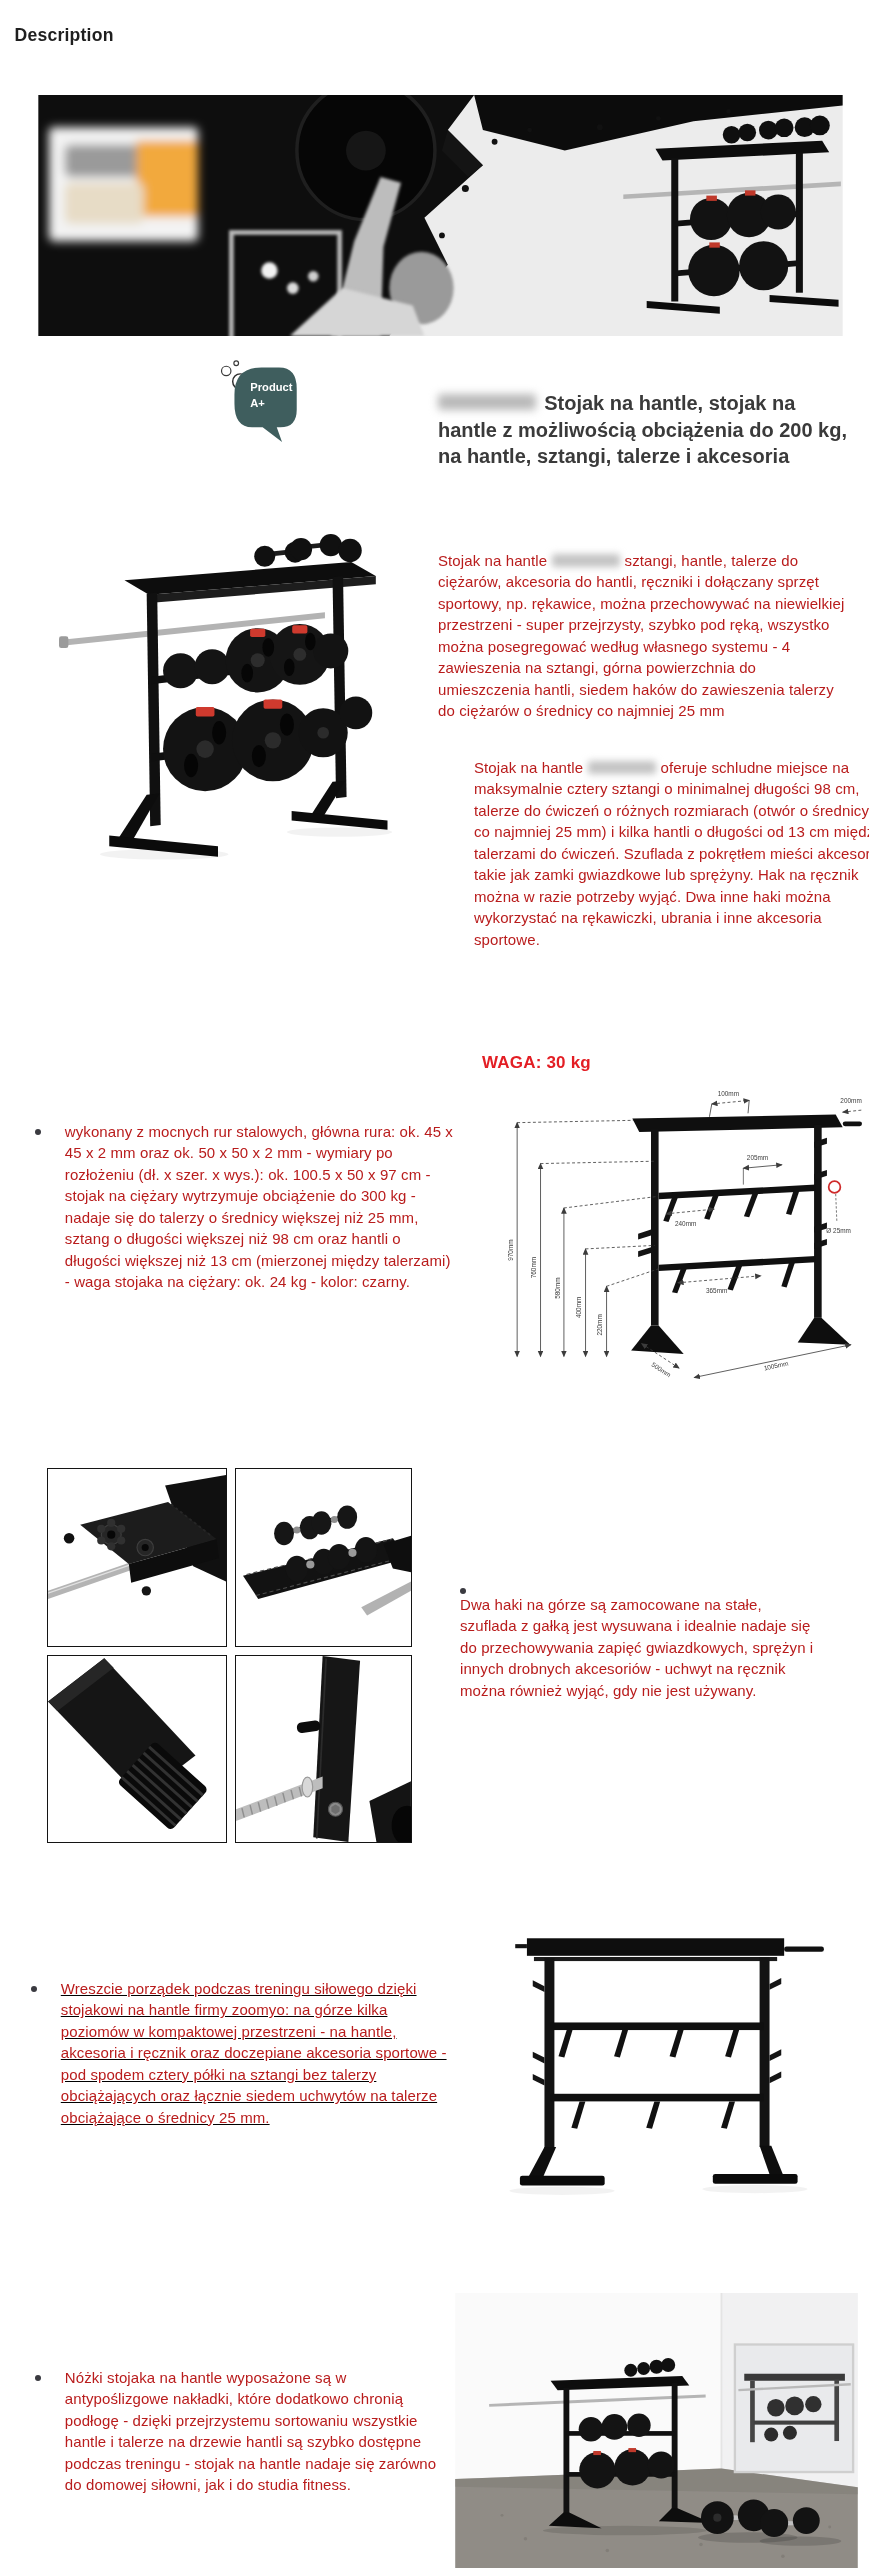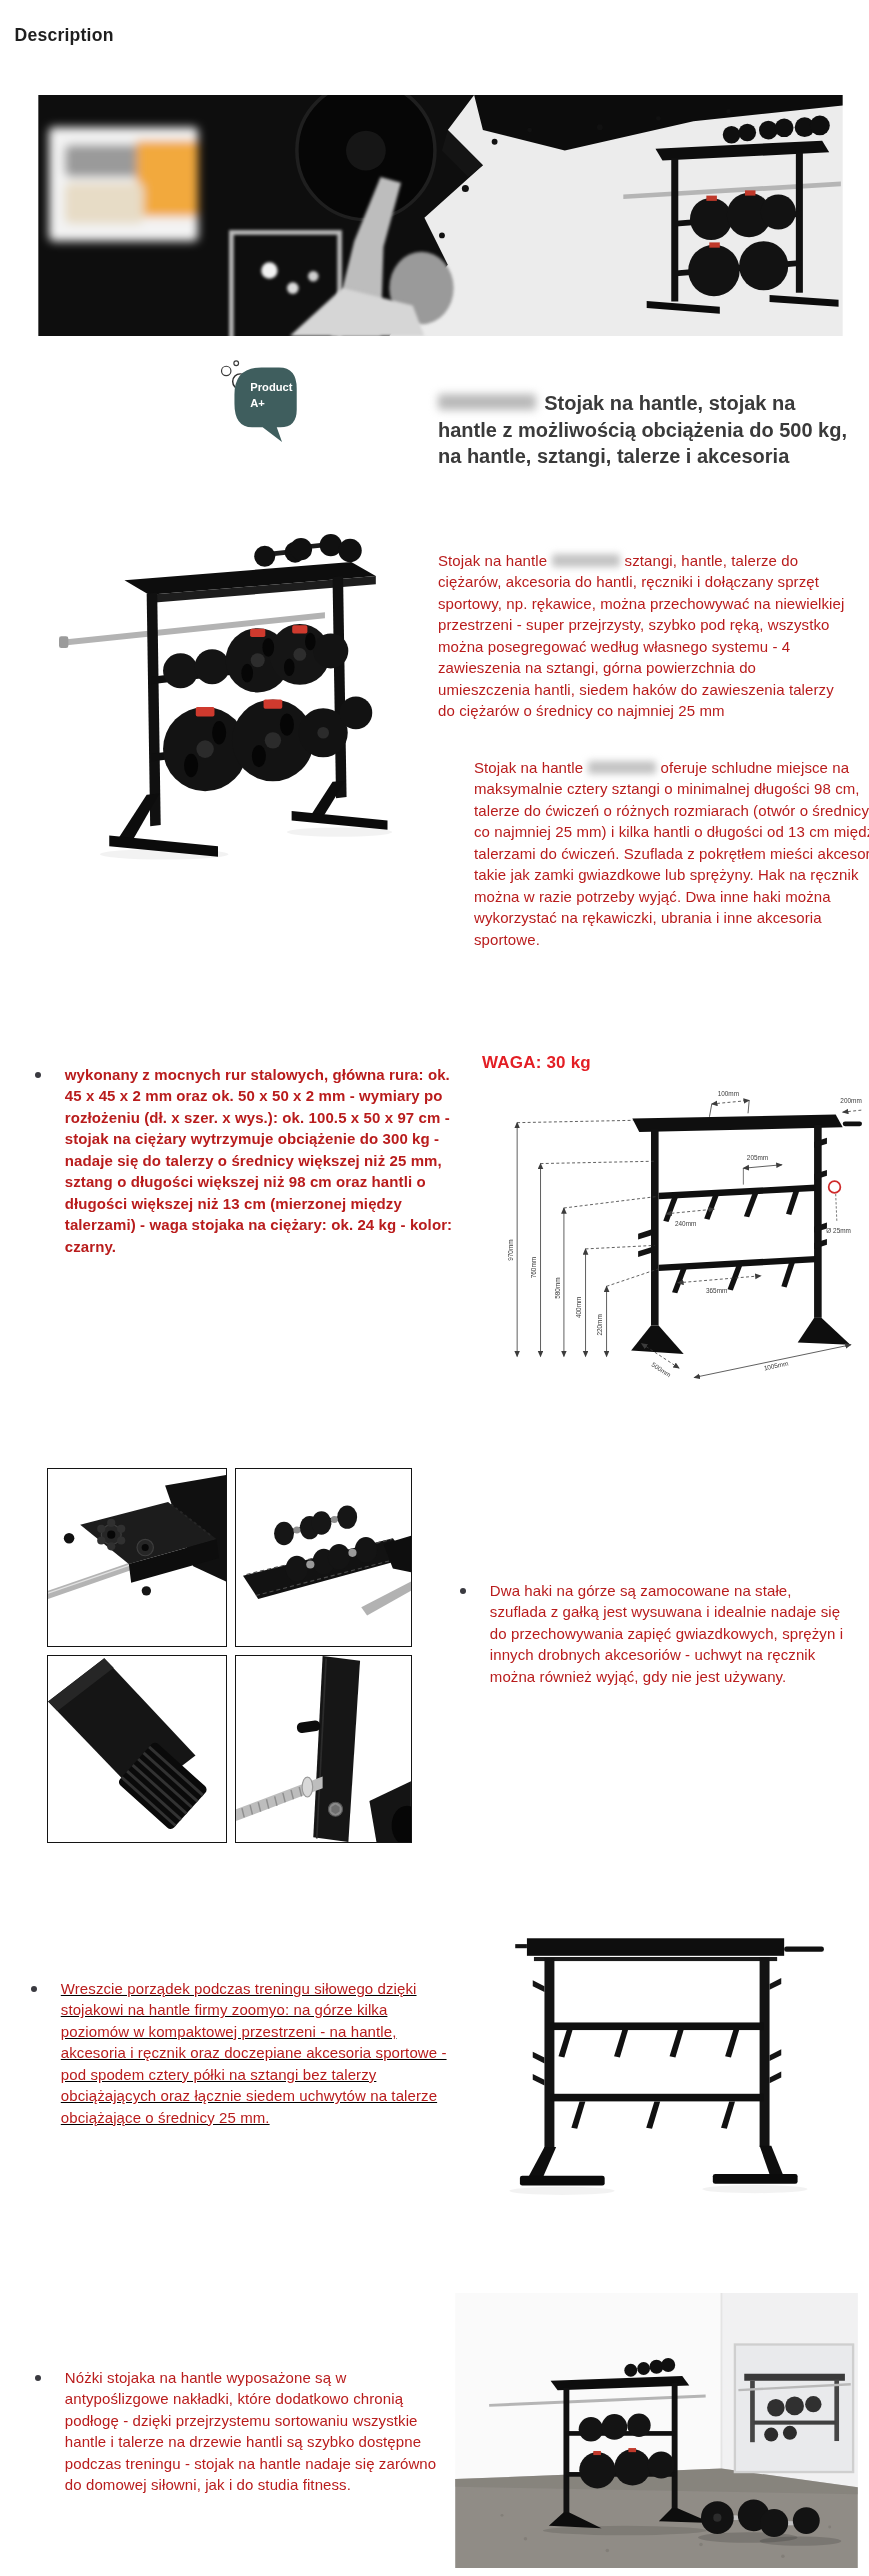--- a/index.html
+++ b/index.html
@@ -183,34 +183,34 @@
     <polygon points="150,470 172,468 126,548 102,544" fill="#0d0d0d"></polygon>
     <polygon points="86,540 272,558 272,576 86,558" fill="#0b0b0b"></polygon>
     <polygon points="468,448 490,446 448,514 428,510" fill="#0d0d0d"></polygon>
     <polygon points="398,498 562,514 562,530 398,514" fill="#0b0b0b"></polygon>
     <ellipse cx="180" cy="572" rx="110" ry="9" fill="#000" opacity=".05"></ellipse>
     <ellipse cx="480" cy="534" rx="90" ry="8" fill="#000" opacity=".05"></ellipse>
   </svg>
 </div>
 
 <div class="abs title" style="left:438px;top:390px;width:417px;">
-  <span class="blur-title"></span><span>Stojak na hantle, stojak na hantle z możliwością obciążenia do 500 kg, na hantle, sztangi, talerze i akcesoria</span>
+  <span class="blur-title"></span><span>Stojak na hantle, stojak na hantle z możliwością obciążenia do 200 kg, na hantle, sztangi, talerze i akcesoria</span>
 </div>
 
 <div class="abs body-text" style="left:438px;top:550px;width:413px;">
   <span>Stojak na hantle</span><span class="blur-inline"></span><span>sztangi, hantle, talerze do ciężarów, akcesoria do hantli, ręczniki i dołączany sprzęt sportowy, np. rękawice, można przechowywać na niewielkiej przestrzeni - super przejrzysty, szybko pod ręką, wszystko można posegregować według własnego systemu - 4 zawieszenia na sztangi, górna powierzchnia do umieszczenia hantli, siedem haków do zawieszenia talerzy do ciężarów o średnicy co najmniej 25 mm</span>
 </div>
 
 <div class="abs body-text" style="left:438px;top:757px;width:413px;margin-left:36px;">
   <span>Stojak na hantle</span><span class="blur-inline"></span><span>oferuje schludne miejsce na maksymalnie cztery sztangi o minimalnej długości 98 cm, talerze do ćwiczeń o różnych rozmiarach (otwór o średnicy co najmniej 25 mm) i kilka hantli o długości od 13 cm między talerzami do ćwiczeń. Szuflada z pokrętłem mieści akcesoria, takie jak zamki gwiazdkowe lub sprężyny. Hak na ręcznik można w razie potrzeby wyjąć. Dwa inne haki można wykorzystać na rękawiczki, ubrania i inne akcesoria sportowe.</span>
 </div>
 
 <div class="abs red-label" style="left:482px;top:1053px;">WAGA: 30 kg</div>
 
-<div class="abs bullet-row" style="left:35px;top:1064px;width:419px;font-weight:bold;">
+<div class="abs bullet-row" style="left:35px;top:1121px;width:419px;">
   <span class="bullet-dot"></span>
   <span class="body-text" style="width:389px;">wykonany z mocnych rur stalowych, główna rura: ok. 45 x 45 x 2 mm oraz ok. 50 x 50 x 2 mm - wymiary po rozłożeniu (dł. x szer. x wys.): ok. 100.5 x 50 x 97 cm - stojak na ciężary wytrzymuje obciążenie do 300 kg - nadaje się do talerzy o średnicy większej niż 25 mm, sztang o długości większej niż 98 cm oraz hantli o długości większej niż 13 cm (mierzonej między talerzami) - waga stojaka na ciężary: ok. 24 kg - kolor: czarny.</span>
 </div>
 
 <div class="abs" style="left:485px;top:1086px;width:377px;height:296px;">
   <svg width="377" height="296" viewBox="0 0 645 505">
     <defs>
       <marker id="ah" markerWidth="9" markerHeight="9" refX="7" refY="3.5" orient="auto-start-reverse">
         <path d="M0,0 L8,3.5 L0,7 Z" fill="#3c3c3c"></path>
       </marker>
@@ -399,21 +399,21 @@
       <g>
         <circle cx="170" cy="262" r="12" fill="#8a8a8a" stroke="#555" stroke-width="2"></circle>
         <polygon points="170,254 177,258 177,266 170,270 163,266 163,258" fill="#6e6e6e"></polygon>
       </g>
       <polygon points="228,248 299,214 299,318 240,318" fill="#141414"></polygon>
       <ellipse cx="292" cy="290" rx="26" ry="34" fill="#060606"></ellipse>
     </svg>
   </div>
 </div>
 
-<div class="abs bullet-row" style="left:460px;top:1580px;width:386px;">
+<div class="abs bullet-row" style="left:460px;top:1580px;width:386px;flex-direction:column;">
   <span class="bullet-dot"></span>
   <span class="body-text" style="width:356px;">Dwa haki na górze są zamocowane na stałe, szuflada z gałką jest wysuwana i idealnie nadaje się do przechowywania zapięć gwiazdkowych, sprężyn i innych drobnych akcesoriów - uchwyt na ręcznik można również wyjąć, gdy nie jest używany.</span>
 </div>
 
 <div class="abs bullet-row" style="left:31px;top:1978px;width:419px;text-decoration:underline;">
   <span class="bullet-dot"></span>
   <span class="body-text" style="width:389px;">Wreszcie porządek podczas treningu siłowego dzięki stojakowi na hantle firmy zoomyo: na górze kilka poziomów w kompaktowej przestrzeni - na hantle, akcesoria i ręcznik oraz doczepiane akcesoria sportowe - pod spodem cztery półki na sztangi bez talerzy obciążających oraz łącznie siedem uchwytów na talerze obciążające o średnicy 25 mm.</span>
 </div>
 
 <div class="abs img-box" style="left:486px;top:1911px;width:342px;height:296px;">

